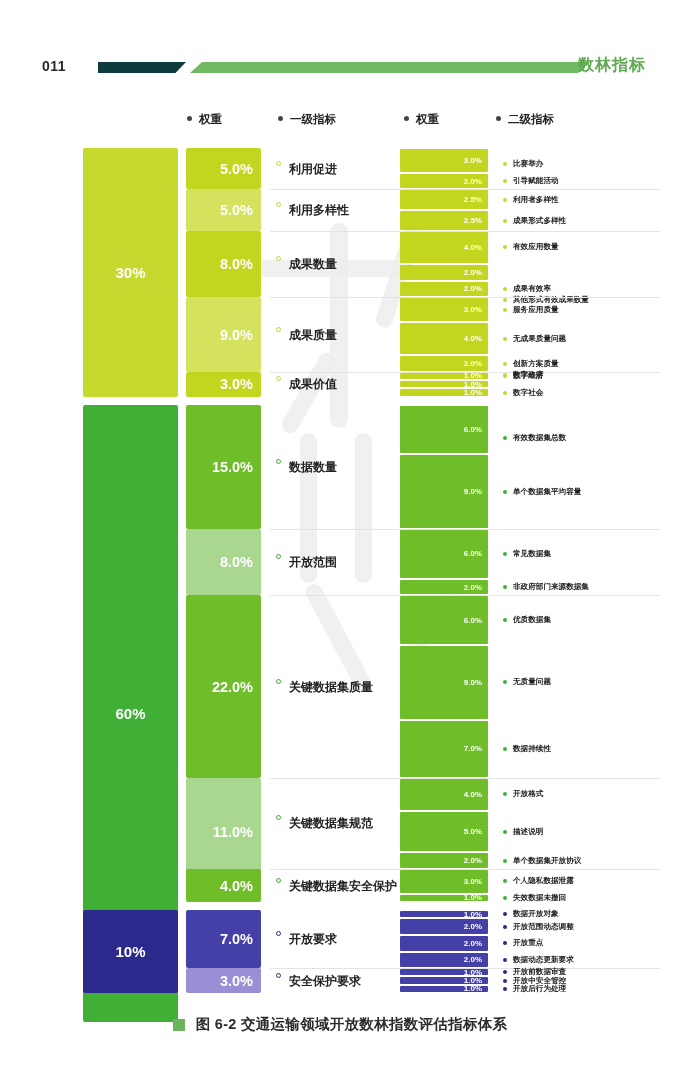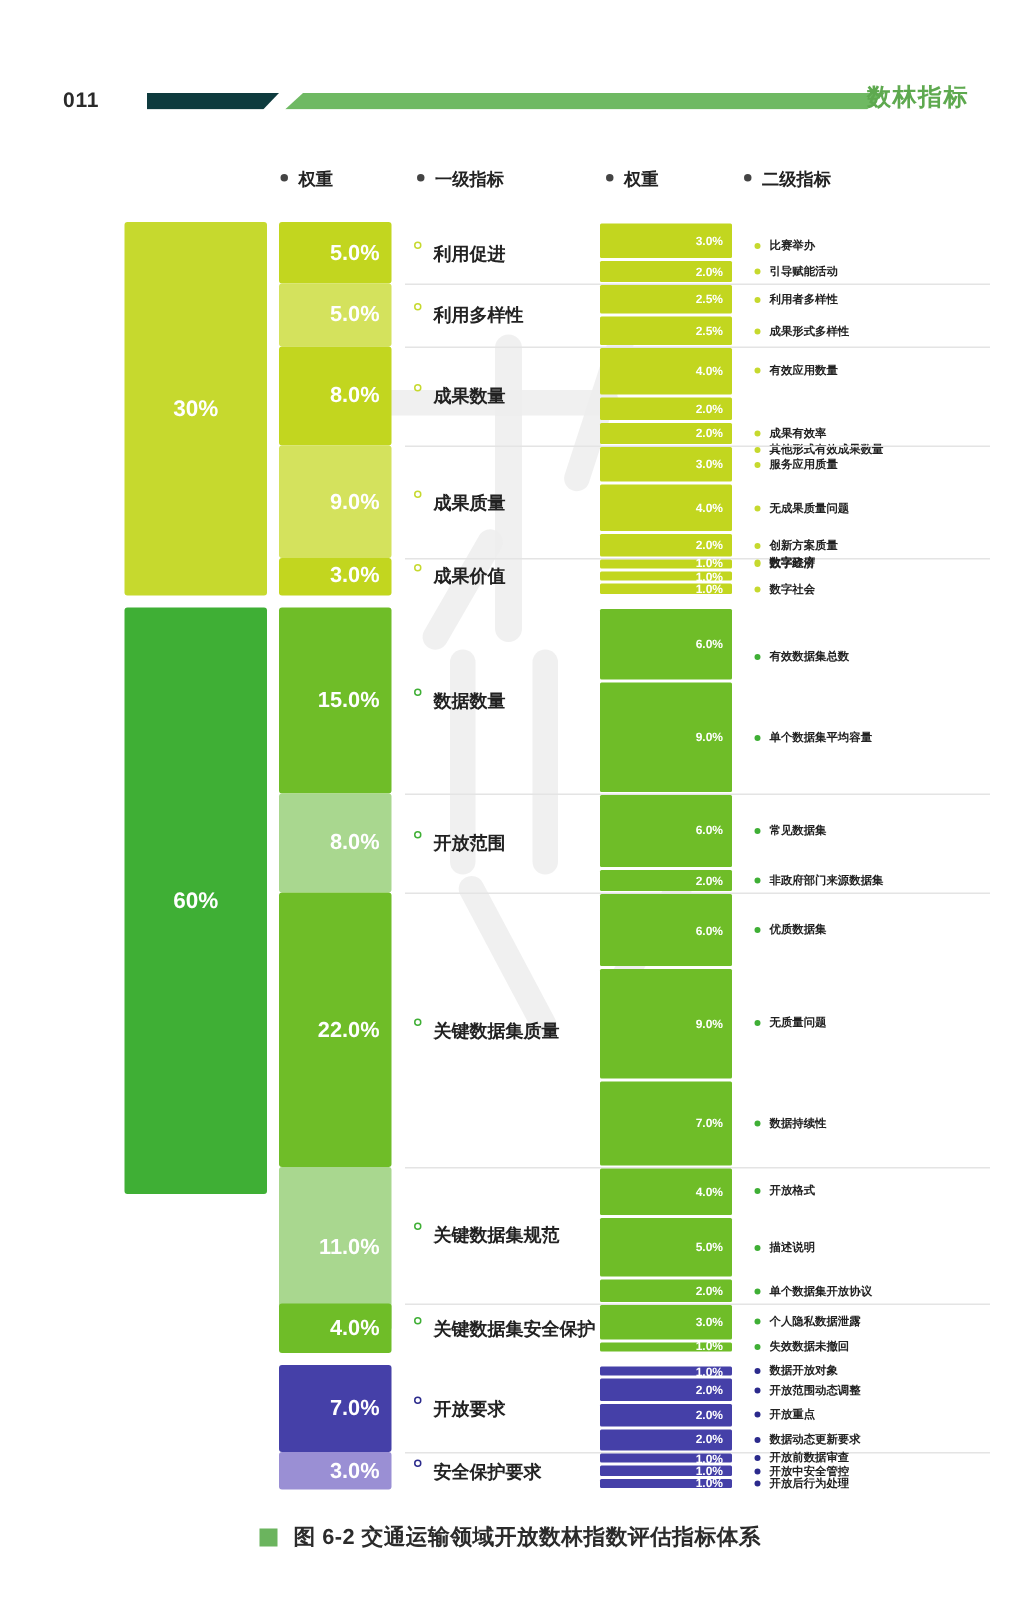--- a/index.html
+++ b/index.html
@@ -269,21 +269,21 @@
       <span class="bullet" style="background: rgb(198, 217, 46);"></span>
       <span>数字政府</span>
     </div>
     <div class="lvl3" style="top: 241.41px; height: 6.29px; background: rgb(194, 214, 31);">
       <span>1.0%</span>
     </div>
     <div class="lvl3-label" style="top: 239.555px; align-items: center;">
       <span class="bullet" style="background: rgb(198, 217, 46);"></span>
       <span>数字社会</span>
     </div>
-    <div class="lvl1" style="top: 256.7px; height: 391px; background: rgb(63, 175, 53);">
+    <div class="lvl1" style="top: 256.7px; height: 617px; background: rgb(63, 175, 53);">
       <span>60%</span>
     </div>
     <div class="lvl2" style="top: 256.7px; height: 124.35px; background: rgb(111, 189, 40);">
       <span>15.0%</span>
     </div>
     <div class="lvl2-label" style="top: 310.875px;">
       <span class="bullet" style="border-color: rgb(63, 175, 53);"></span>
       <span>数据数量</span>
     </div>
     <div class="lvl3" style="top: 257.7px; height: 47.74px; background: rgb(111, 189, 40);">
@@ -394,20 +394,23 @@
     <div class="lvl3-label" style="top: 728.375px;">
       <span class="bullet" style="background: rgb(63, 175, 53);"></span>
       <span>个人隐私数据泄露</span>
     </div>
     <div class="lvl3" style="top: 746.81px; height: 6.29px; background: rgb(111, 189, 40);">
       <span>1.0%</span>
     </div>
     <div class="lvl3-label" style="top: 744.955px;">
       <span class="bullet" style="background: rgb(63, 175, 53);"></span>
       <span>失效数据未撤回</span>
+    </div>
+    <div class="lvl1" style="top: 762.1px; height: 82.9px; background: rgb(43, 42, 140);">
+      <span>10%</span>
     </div>
     <div class="lvl2" style="top: 762.1px; height: 58.03px; background: rgb(69, 64, 168);">
       <span>7.0%</span>
     </div>
     <div class="lvl2-label" style="top: 783.115px;">
       <span class="bullet" style="border-color: rgb(43, 42, 140);"></span>
       <span>开放要求</span>
     </div>
     <div class="lvl3" style="top: 763.1px; height: 6.29px; background: rgb(69, 64, 168);">
       <span>1.0%</span>

